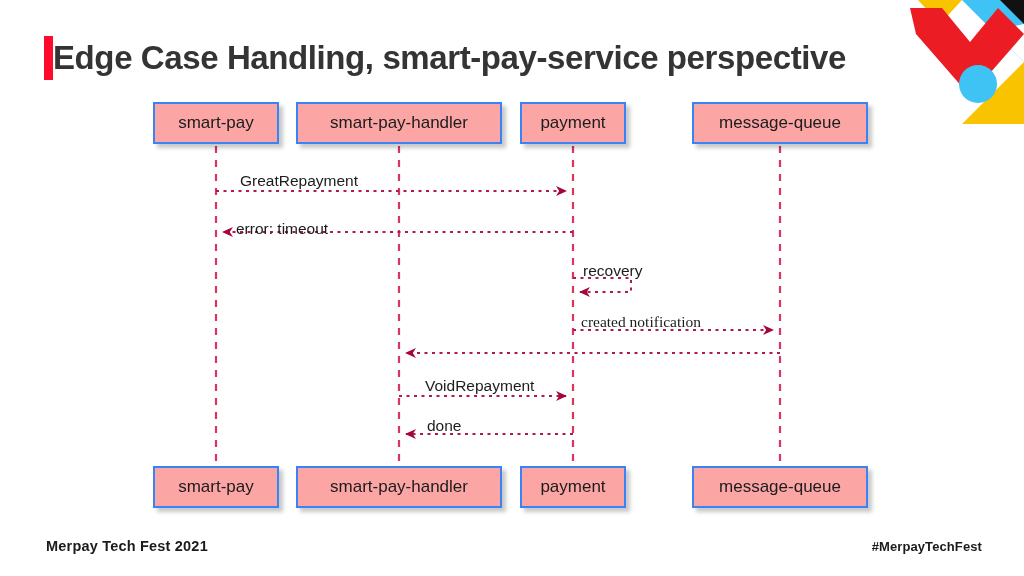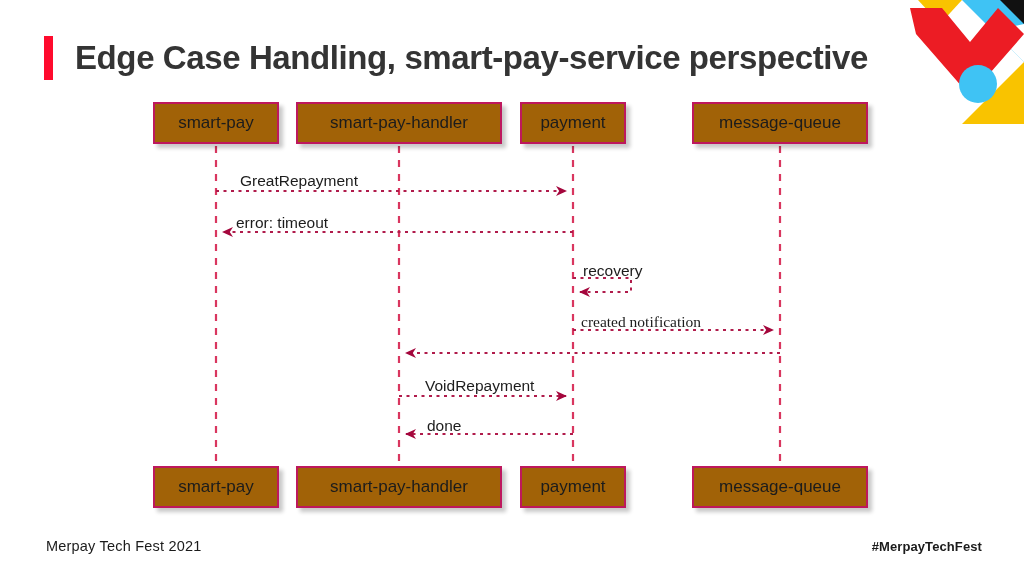--- a/index.html
+++ b/index.html
@@ -41,42 +41,41 @@
     display: flex;
     align-items: center;
   }
   #title-accent {
     width: 9px;
     height: 44px;
     background: #ff0a2d;
     flex: 0 0 auto;
   }
   #title-text {
-    margin-left: 22px;
     font-size: 33px;
     font-weight: bold;
     color: #343434;
     letter-spacing: -0.4px;
     white-space: nowrap;
   }
 
   
   #diagram {
     position: absolute;
     left: 0;
     top: 0;
     width: 1024px;
     height: 576px;
   }
 
   .lifeline-box {
     position: absolute;
     box-sizing: border-box;
-    background: #a16207;
-    border: 2px solid #be185d;
+    background: #fca5a5;
+    border: 2px solid #3b82f6;
     color: #1c1c1c;
     font-size: 17px;
     display: flex;
     align-items: center;
     justify-content: center;
     box-shadow: 4px 4px 4px rgba(0,0,0,0.22);
     white-space: nowrap;
   }
 
   .msg-label {
@@ -85,21 +84,21 @@
     color: #1c1c1c;
     white-space: nowrap;
   }
 
   
   #footer-left {
     position: absolute;
     left: 46px;
     bottom: 22px;
     font-size: 14.5px;
-    font-weight: normal;
+    font-weight: bold;
     color: #1b1b1b;
     letter-spacing: 0.2px;
   }
   #footer-right {
     position: absolute;
     right: 42px;
     bottom: 22px;
     font-size: 13px;
     font-weight: bold;
     color: #1b1b1b;
@@ -179,21 +178,21 @@
     <span>smart-pay-handler</span>
   </div>
   <div class="lifeline-box" style="left:520px; top:466px; width:106px; height:42px;">
     <span>payment</span>
   </div>
   <div class="lifeline-box" style="left:692px; top:466px; width:176px; height:42px;">
     <span>message-queue</span>
   </div>
 
   <div class="msg-label" style="left:224px; top:172px;margin-left:16px;">GreatRepayment</div>
-  <div class="msg-label" style="left:236px; top:214px;">error: timeout</div>
+  <div class="msg-label" style="left:236px; top:220px;">error: timeout</div>
   <div class="msg-label" style="left:583px; top:262px;">recovery</div>
   <div class="msg-label" style="left:581px; top:313px;font-family:Liberation Serif, serif;">created notification</div>
   <div class="msg-label" style="left:409px; top:377px;margin-left:16px;">VoidRepayment</div>
   <div class="msg-label" style="left:427px; top:417px;">done</div>
 
   <div id="footer-left">Merpay Tech Fest  2021</div>
   <div id="footer-right">#MerpayTechFest</div>
 
 </div>
 

